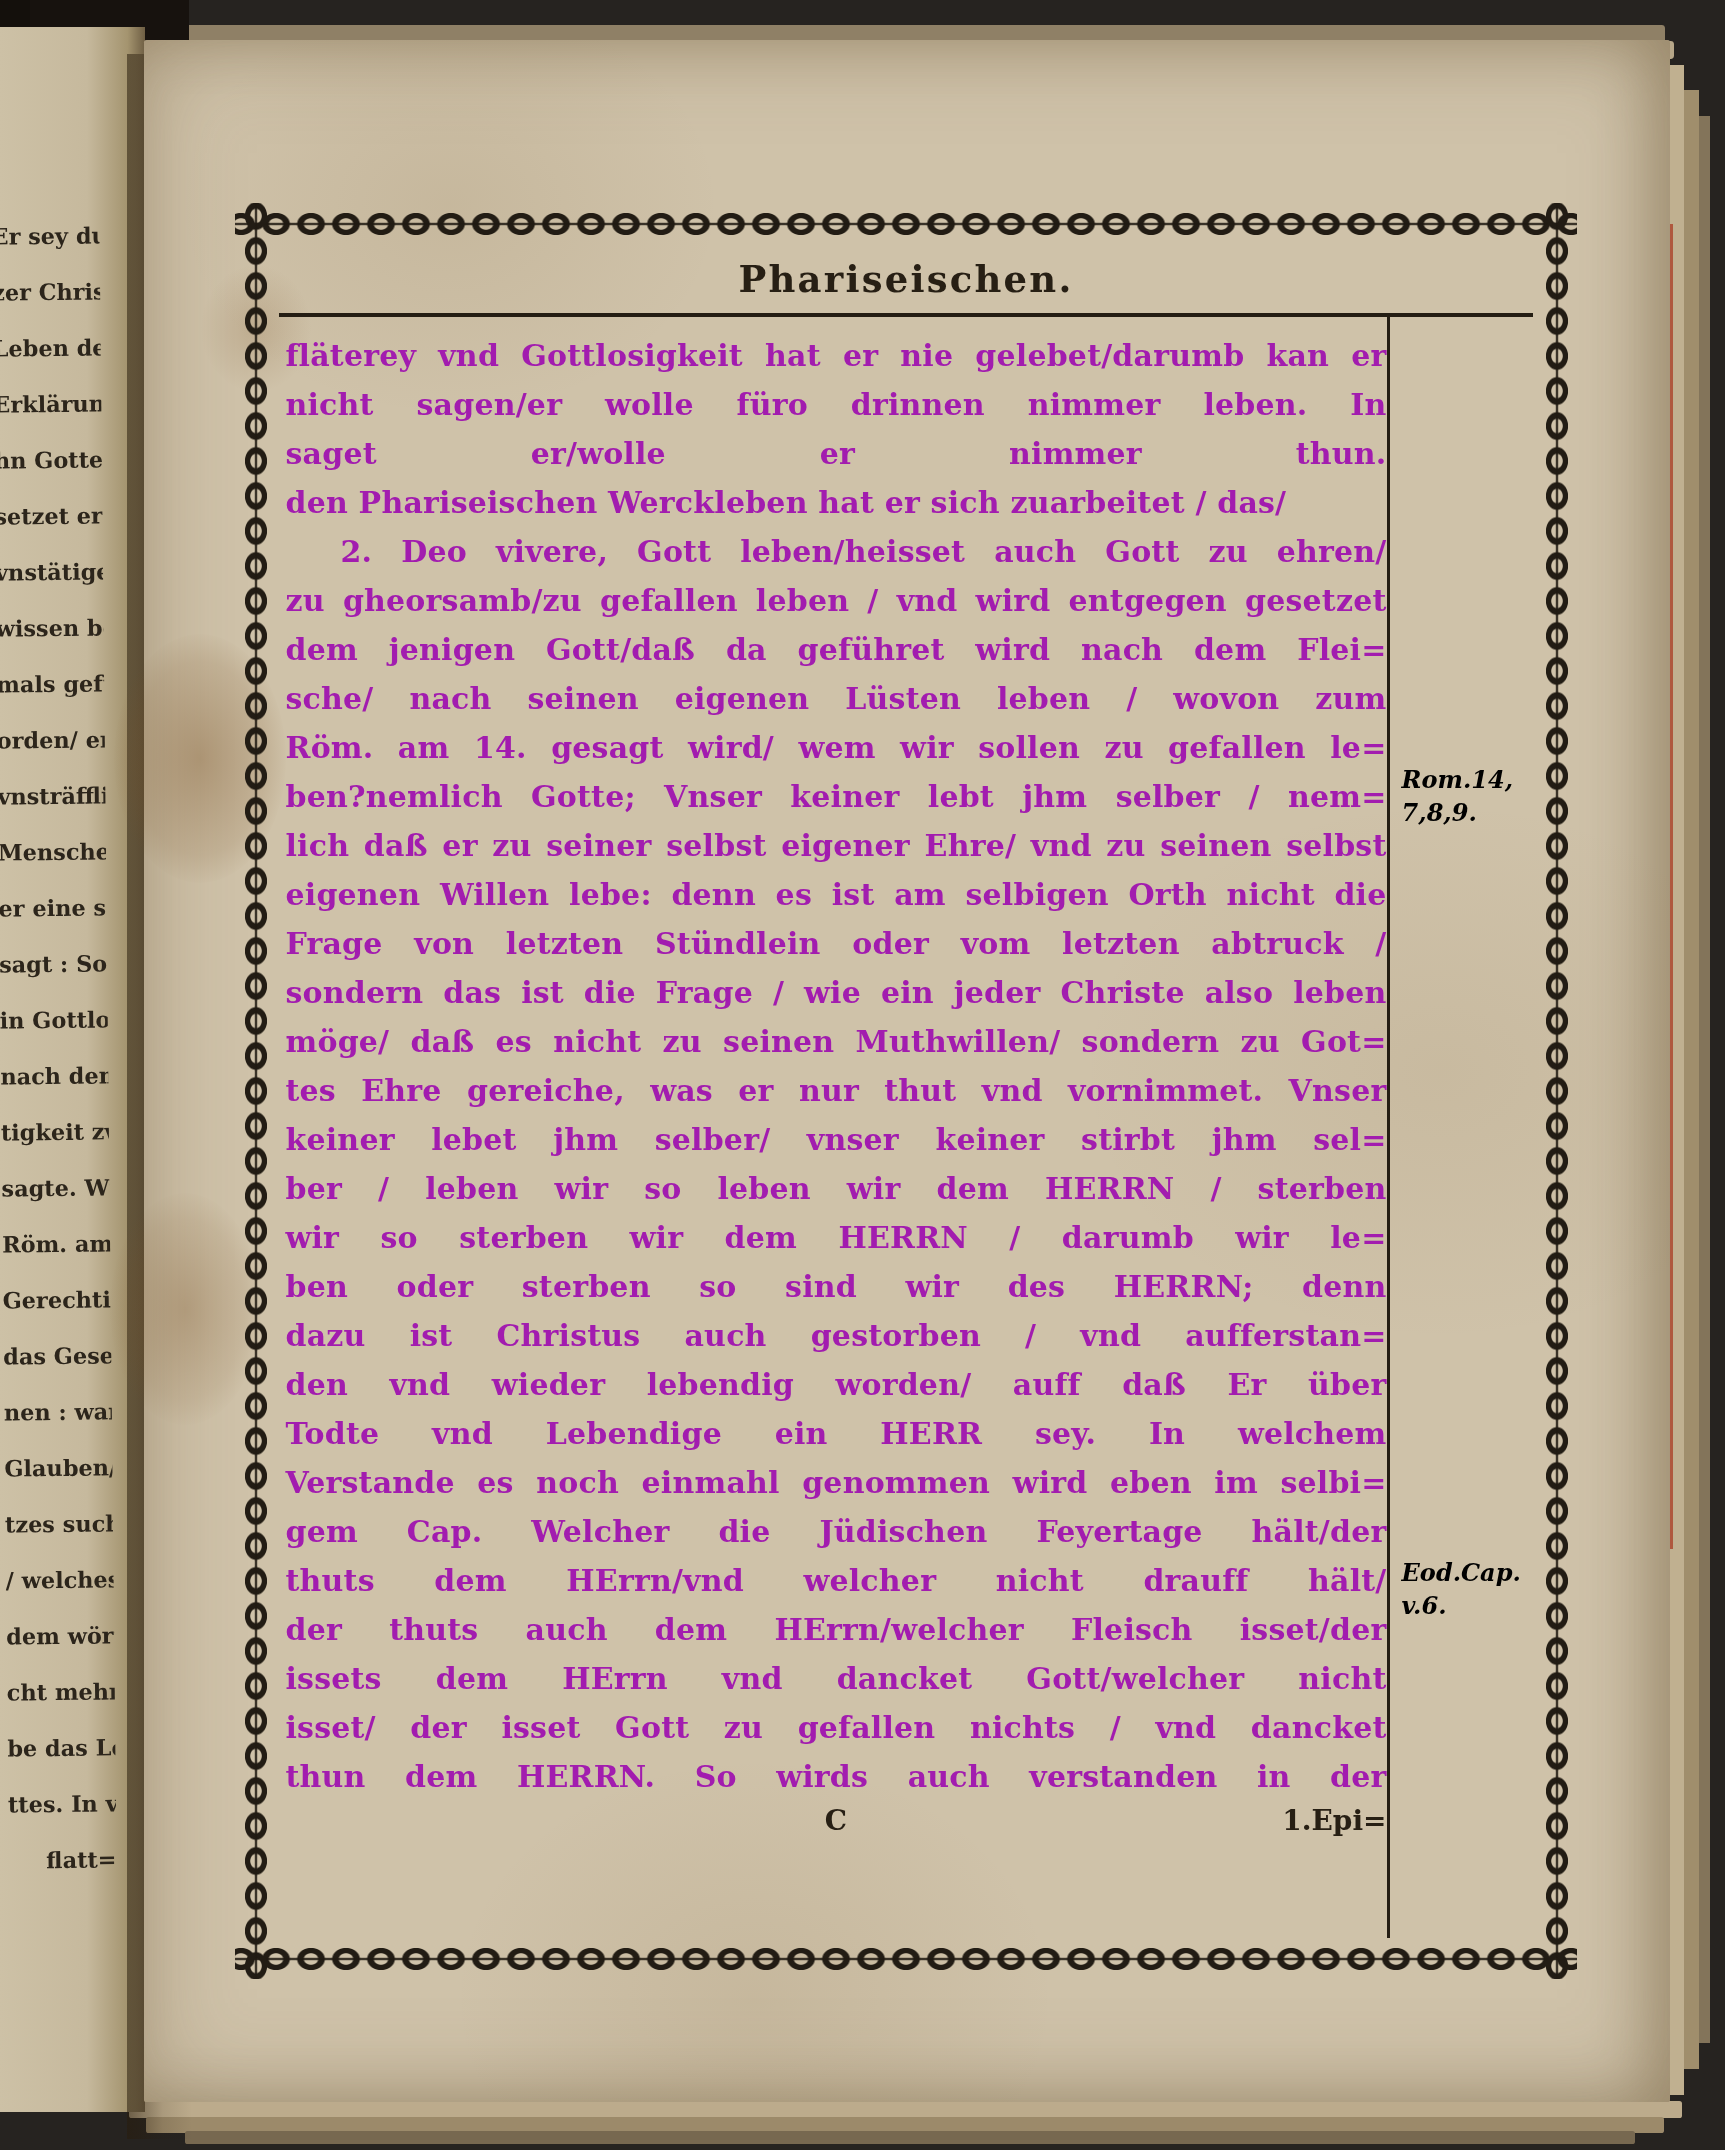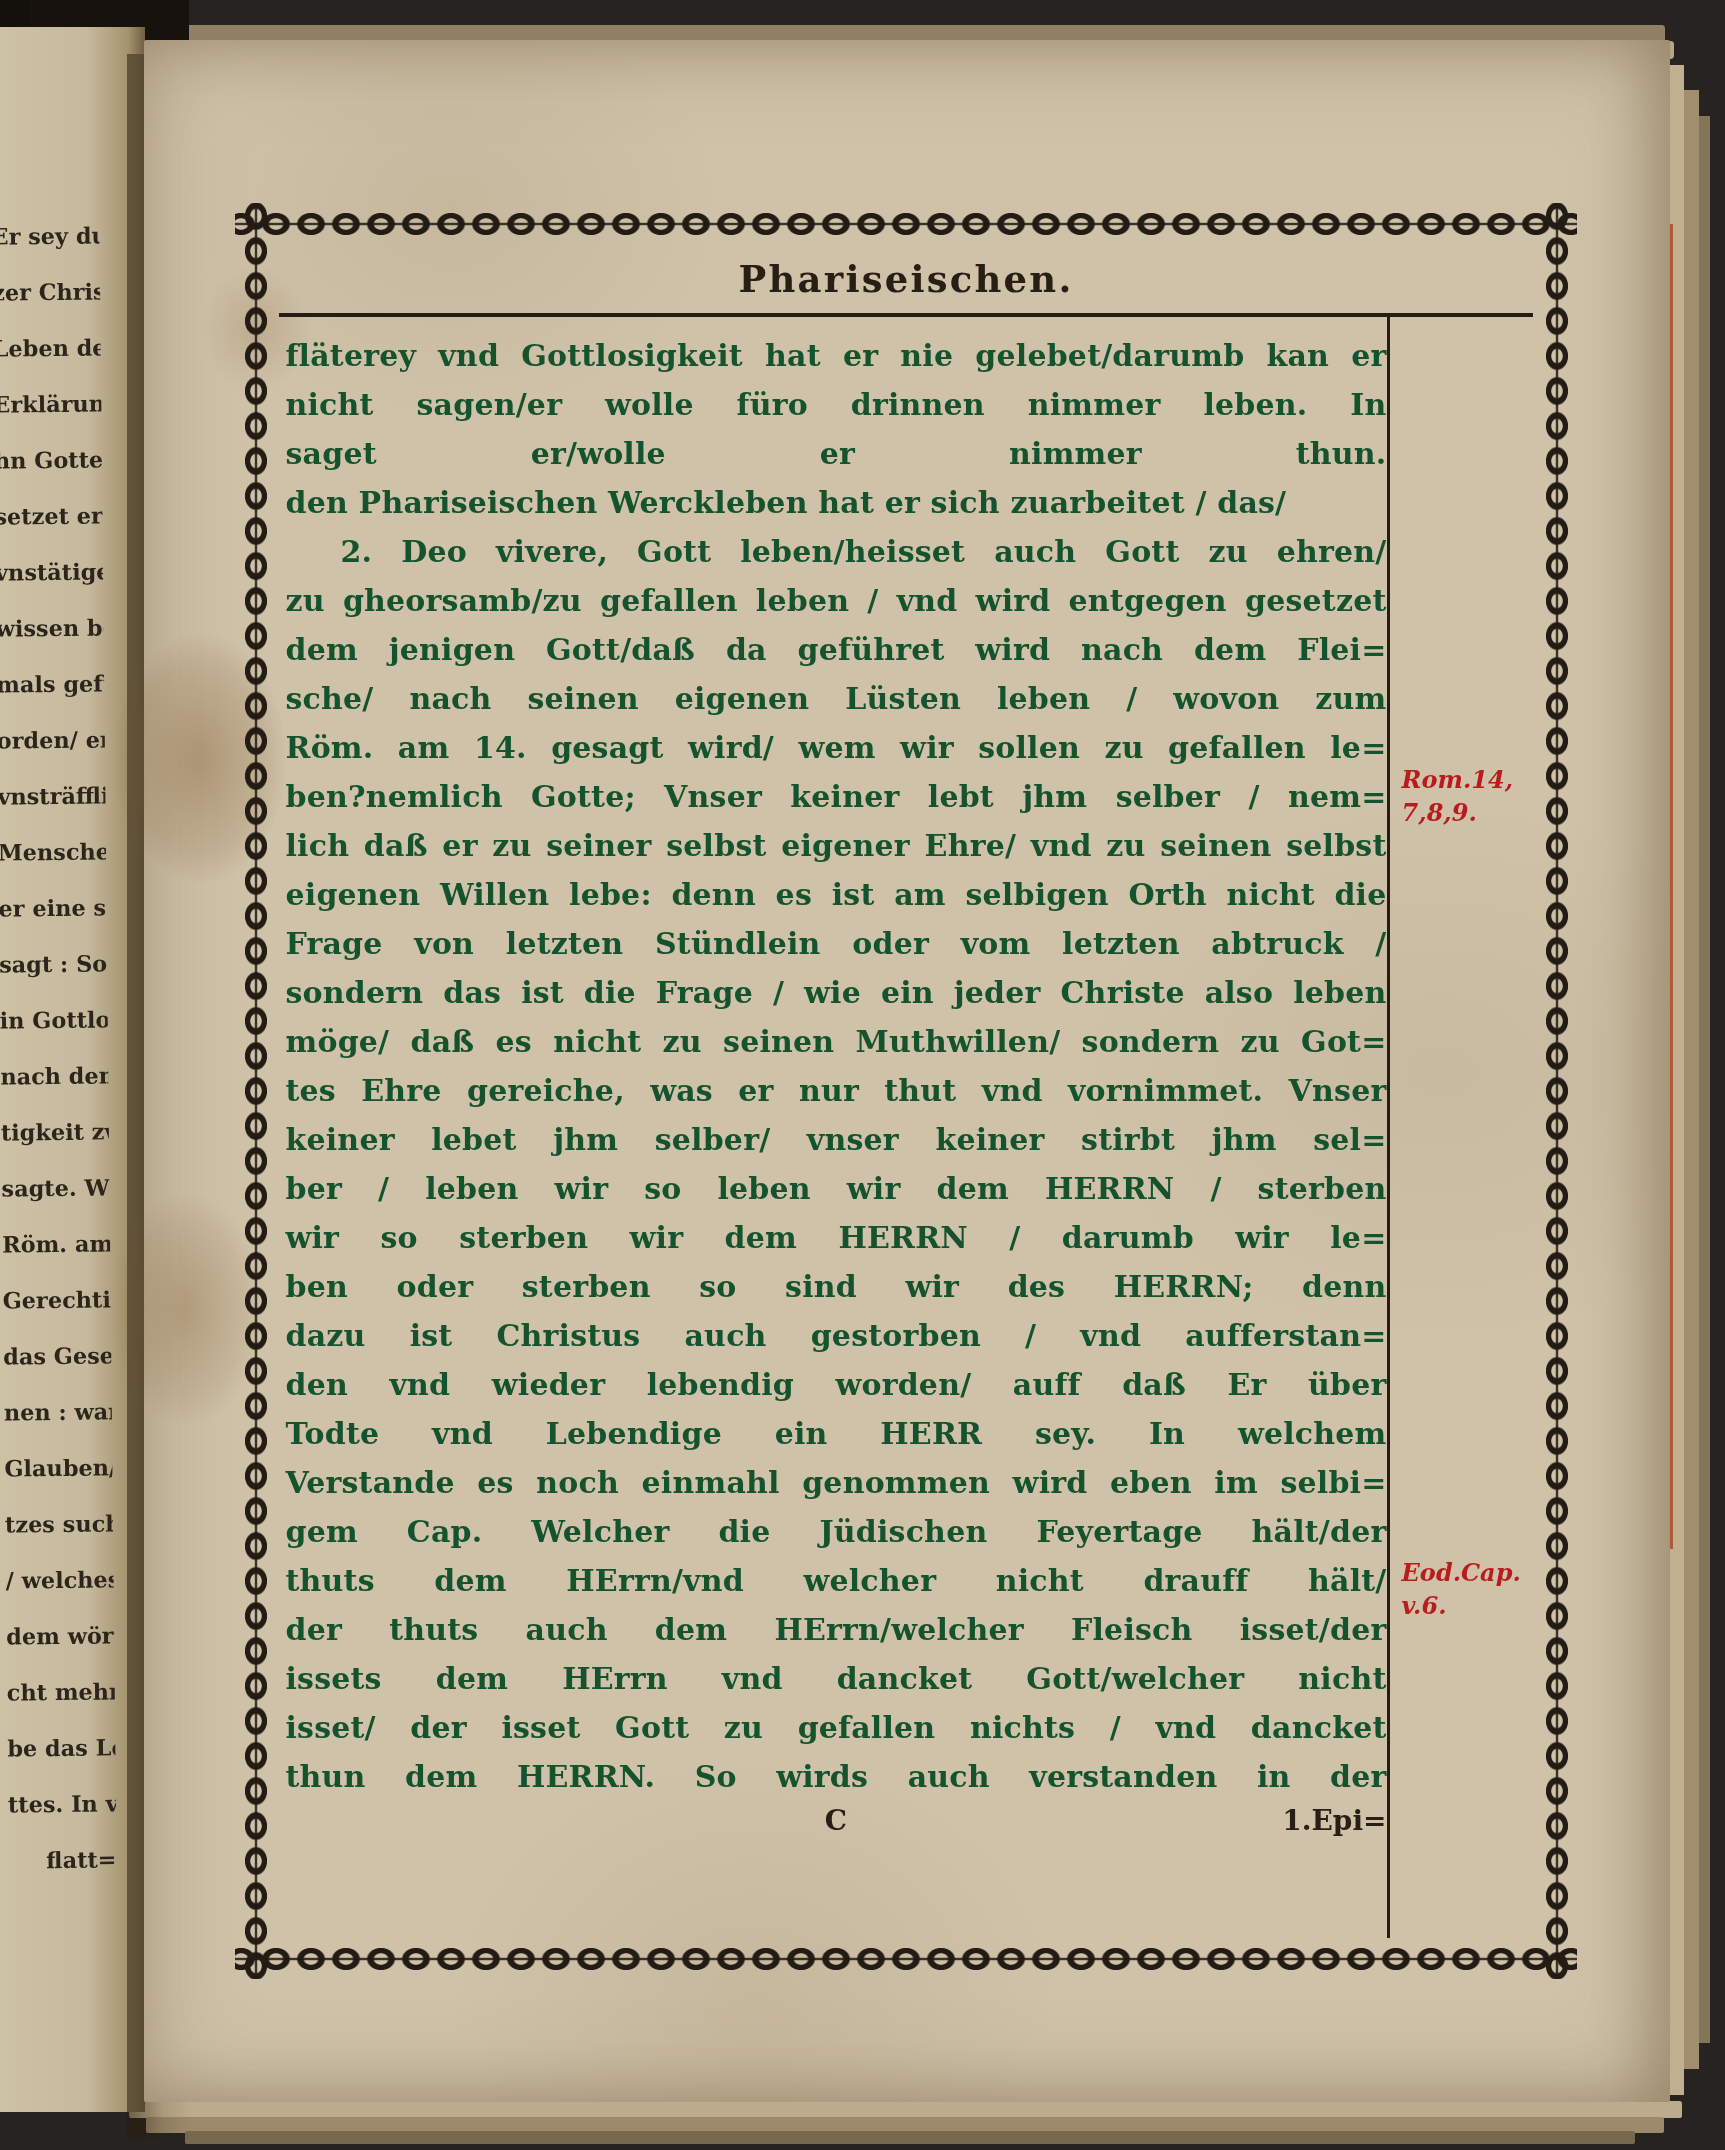--- a/index.html
+++ b/index.html
@@ -90,33 +90,33 @@
     font-size:37px; font-weight:700; letter-spacing:2.2px;
   }
   .header-rule { height:3.9px; background:#241d13; margin:0 2.6px; }
 
   .content { display:flex; align-items:stretch; height:calc(100% - 73px); }
   .textcol { width:1101px; flex:none; padding:14.6px 0 0 9.5px; position:relative; }
   .vrule { width:3.9px; flex:none; background:#241d13; }
   .margincol { flex:1; position:relative; }
 
   .text-line {
-    font-size:30px; line-height:49px; font-weight:700; color:#14532d;
+    font-size:30px; line-height:49px; font-weight:700; color:#a21caf;
     text-align:justify; text-align-last:justify; white-space:nowrap; overflow:visible;
     letter-spacing:0.2px;
   }
   .para-1 .text-line:last-child { text-align-last:left; }
   .para-2 .text-line:first-child { padding-left:55px; }
 
   .sigrow { position:relative; height:56px; margin-top:2.6px; font-size:28px; font-weight:700; }
   .sig { display:block; text-align:center; }
   .catch { position:absolute; right:0; top:0; }
 
   .note { position:absolute; left:11.2px; font-style:italic; font-weight:600;
-          font-size:24px; line-height:33px; color:#b91c1c; }
+          font-size:24px; line-height:33px; color:#000000; }
   .note1 { top:446px; }
   .note2 { top:1229px;margin-top:10px; }
 </style>
 </head>
 <body>
 
 <div class="stage">
 
   <div class="tedge1"></div>
   <div class="tedge2"></div>

